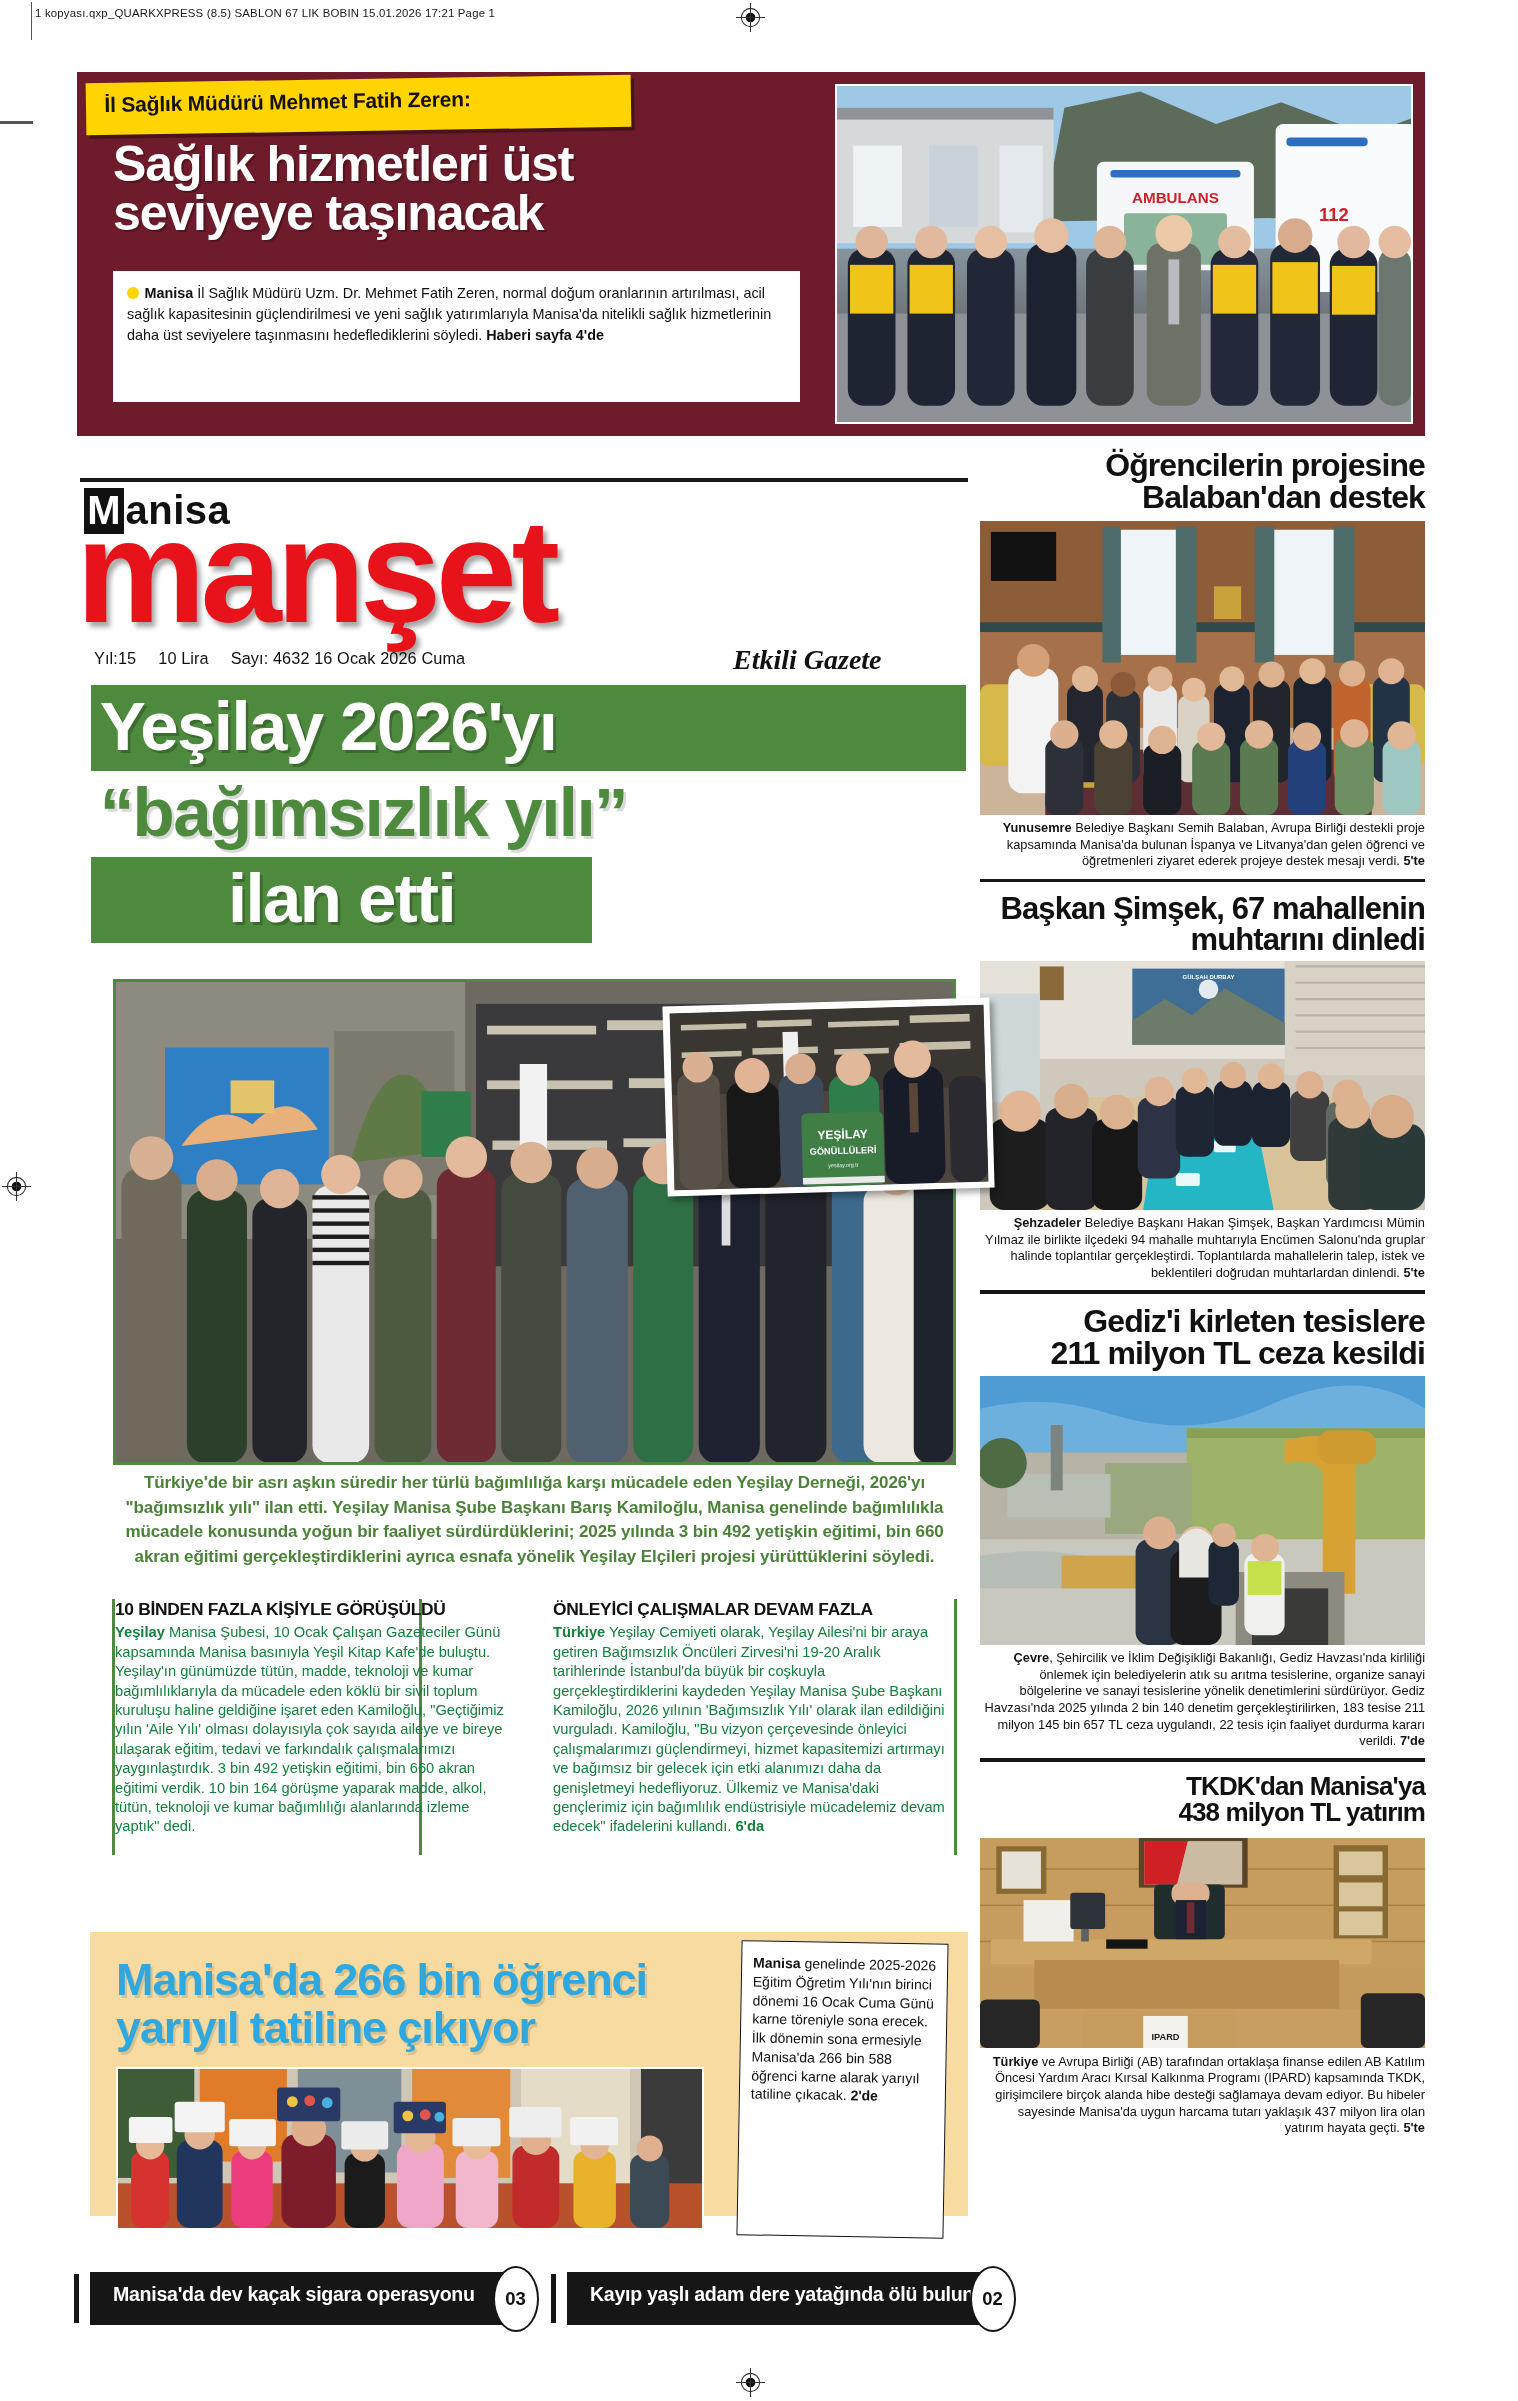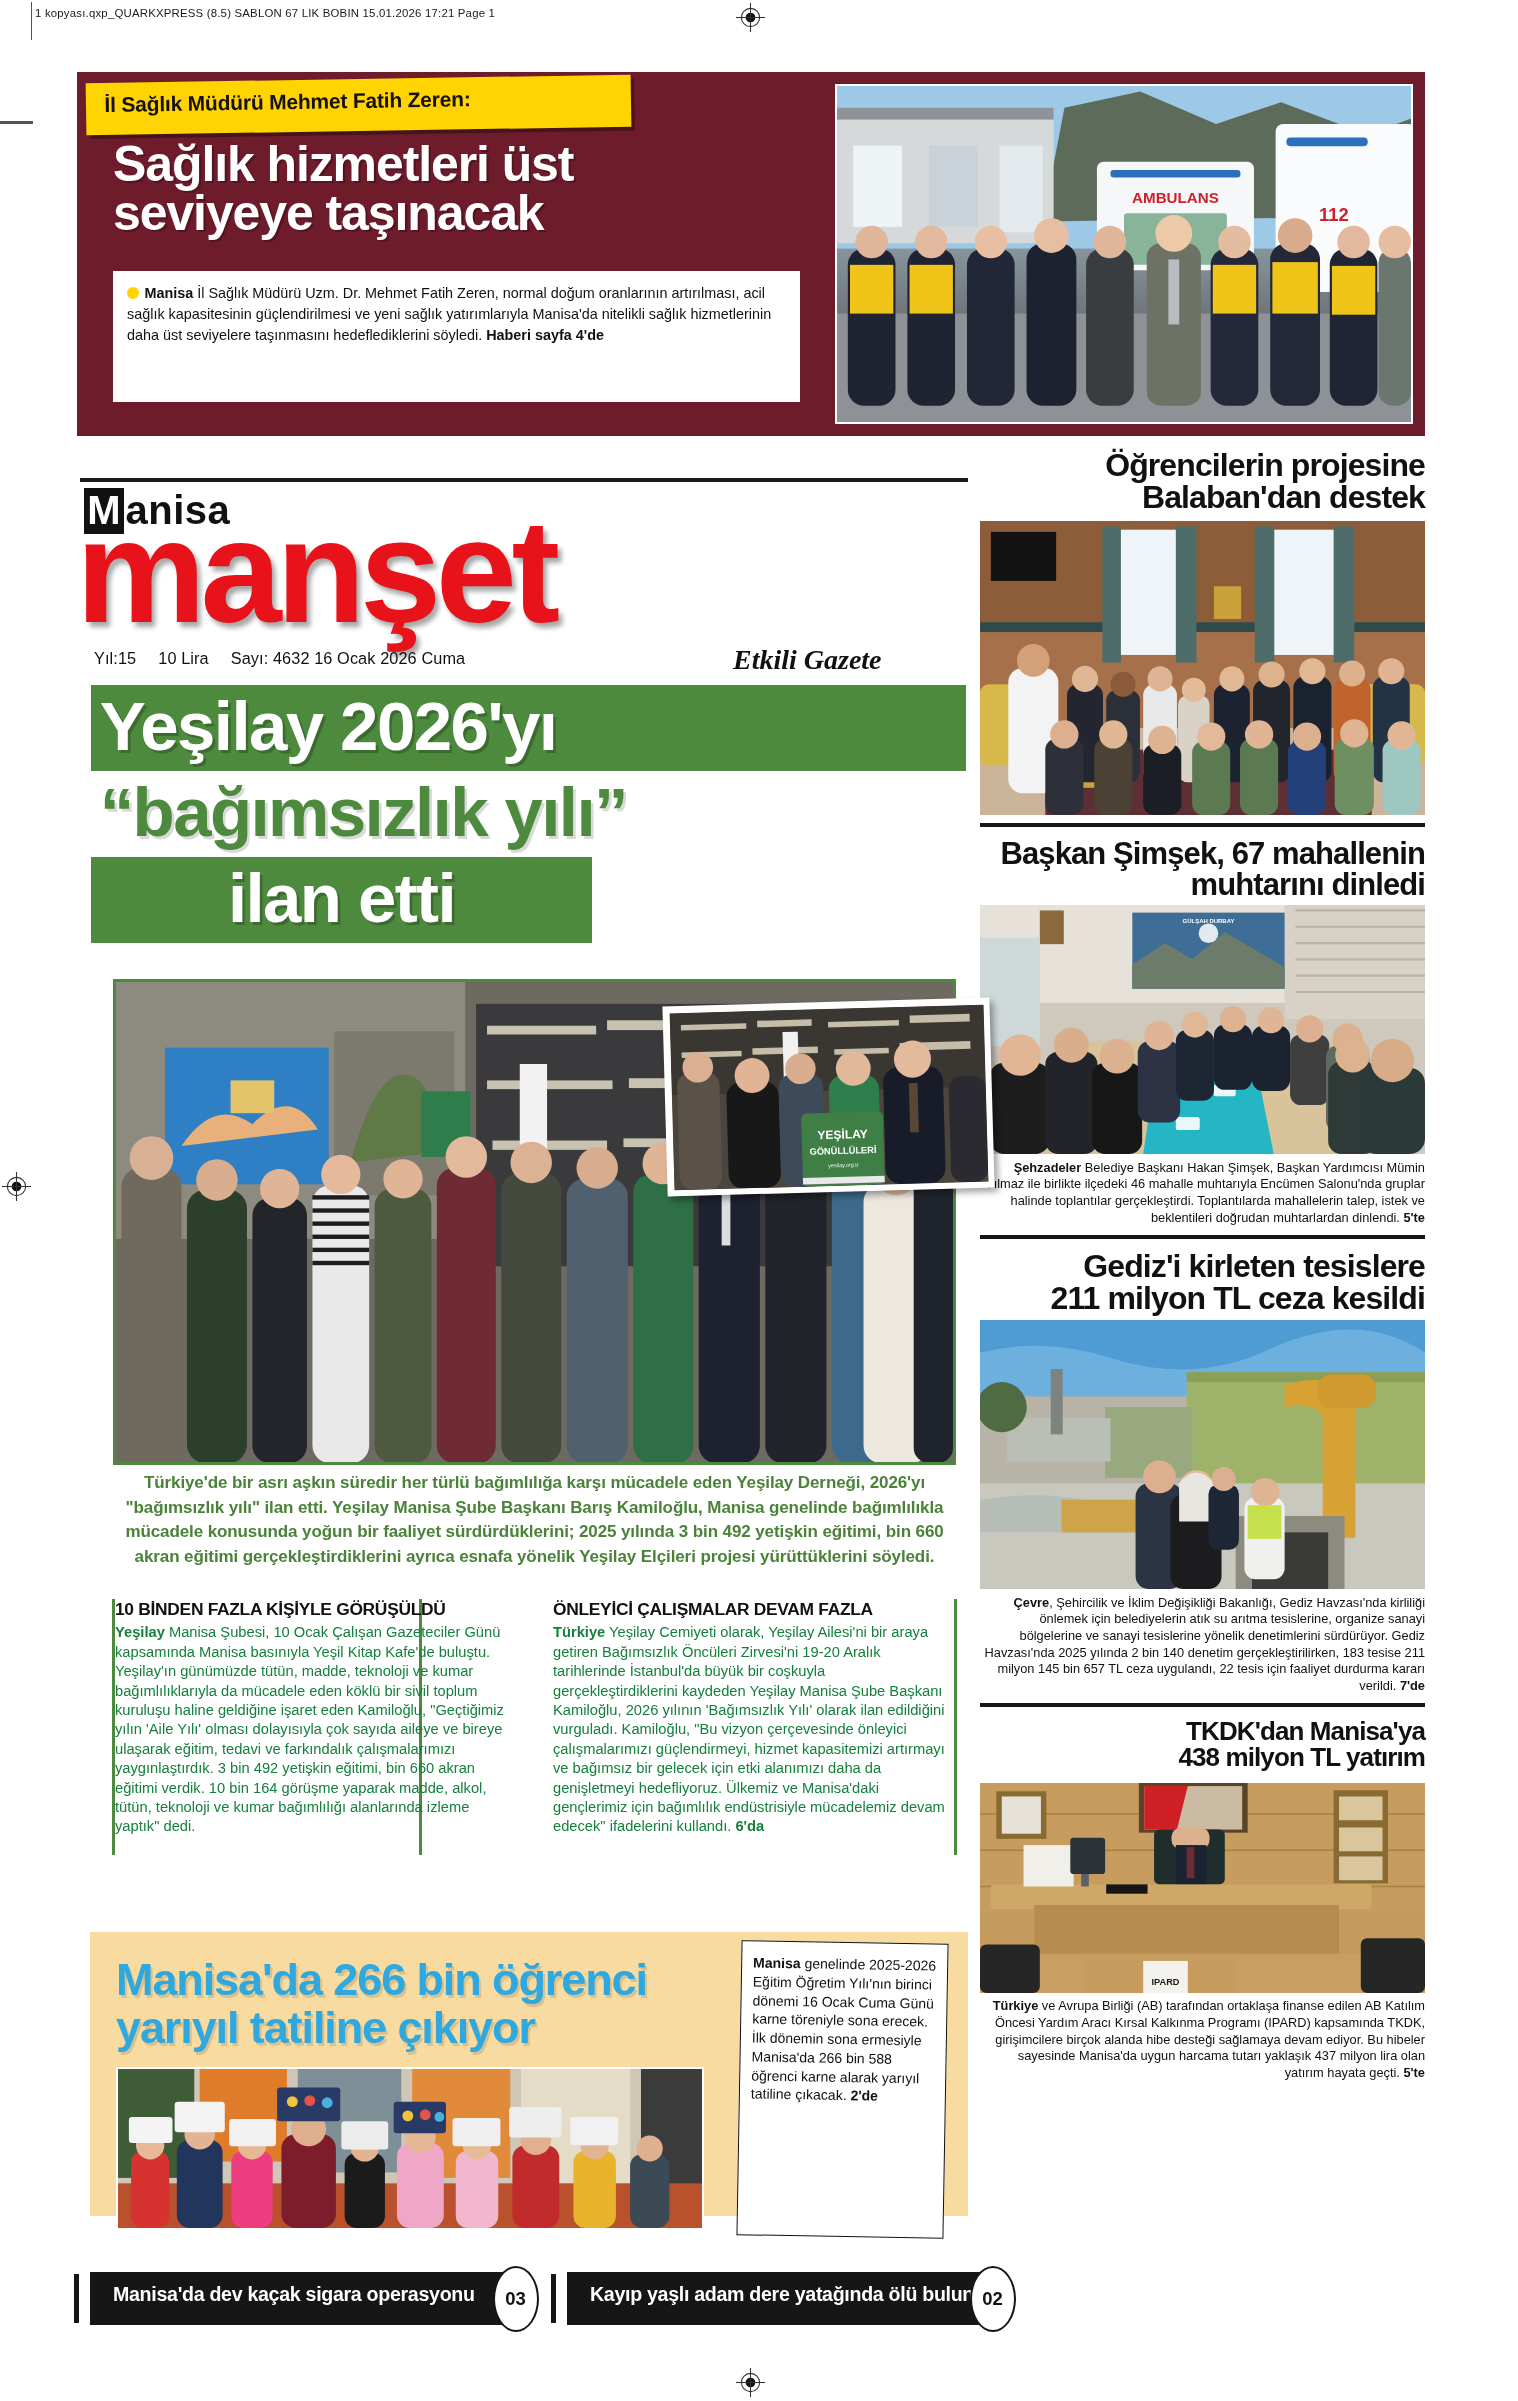--- a/index.html
+++ b/index.html
@@ -596,20 +596,21 @@
               <circle cx="513" cy="392" r="26" fill="#dfb594"></circle>
             <rect x="566" y="404" width="70" height="136" rx="20" fill="#24407a"></rect>
               <circle cx="601" cy="396" r="26" fill="#dcb08e"></circle>
             <rect x="652" y="398" width="72" height="142" rx="20" fill="#6d8f62"></rect>
               <circle cx="688" cy="390" r="26" fill="#dfb492"></circle>
             <rect x="740" y="402" width="70" height="138" rx="20" fill="#9ec7c2"></rect>
               <circle cx="775" cy="394" r="26" fill="#e1b695"></circle>
           </g>
         </svg>
       </div>
+      <div class="rcap"><b>Yunusemre</b><span> Belediye Başkanı Semih Balaban, Avrupa Birliği destekli proje kapsamında Manisa'da bulunan İspanya ve Litvanya'dan gelen öğrenci ve öğretmenleri ziyaret ederek projeye destek mesajı verdi. </span><b>5'te</b></div>
       <div class="rrule"></div>
     </div>
 
     <div class="rstory">
       <div class="rhead size2">
         <span>Başkan Şimşek, 67 mahallenin</span>
         <span>muhtarını dinledi</span>
       </div>
       <div class="rphoto photo" style="height:249px;margin-top:5.4px;">
         <svg width="100%" height="100%" viewBox="0 0 818 458" preserveAspectRatio="none">
@@ -656,21 +657,21 @@
               <circle cx="606" cy="228" r="25" fill="#dcb091"></circle>
             <rect x="636" y="258" width="80" height="160" rx="22" fill="#5f6b61"></rect>
               <circle cx="676" cy="246" r="28" fill="#dcb18f"></circle>
             <rect x="640" y="288" width="90" height="170" rx="24" fill="#2f3a38"></rect>
               <circle cx="685" cy="276" r="32" fill="#ddb28f"></circle>
             <rect x="700" y="300" width="118" height="158" rx="28" fill="#2a3a38"></rect>
               <circle cx="758" cy="286" r="40" fill="#d9ac89"></circle>
           </g>
         </svg>
       </div>
-      <div class="rcap"><b>Şehzadeler</b><span> Belediye Başkanı Hakan Şimşek, Başkan Yardımcısı Mümin Yılmaz ile birlikte ilçedeki 46 mahalle muhtarıyla Encümen Salonu'nda gruplar halinde toplantılar gerçekleştirdi. Toplantılarda mahallelerin talep, istek ve beklentileri doğrudan muhtarlardan dinlendi. </span><b>5'te</b></div>
+      <div class="rcap"><b>Şehzadeler</b><span> Belediye Başkanı Hakan Şimşek, Başkan Yardımcısı Mümin Yılmaz ile birlikte ilçedeki 94 mahalle muhtarıyla Encümen Salonu'nda gruplar halinde toplantılar gerçekleştirdi. Toplantılarda mahallelerin talep, istek ve beklentileri doğrudan muhtarlardan dinlendi. </span><b>5'te</b></div>
       <div class="rrule"></div>
     </div>
 
     <div class="rstory">
       <div class="rhead size3">
         <span>Gediz'i kirleten tesislere</span>
         <span>211 milyon TL ceza kesildi</span>
       </div>
       <div class="rphoto photo" style="height:269px;margin-top:6.5px;">
         <svg width="100%" height="100%" viewBox="0 0 818 494" preserveAspectRatio="none">

